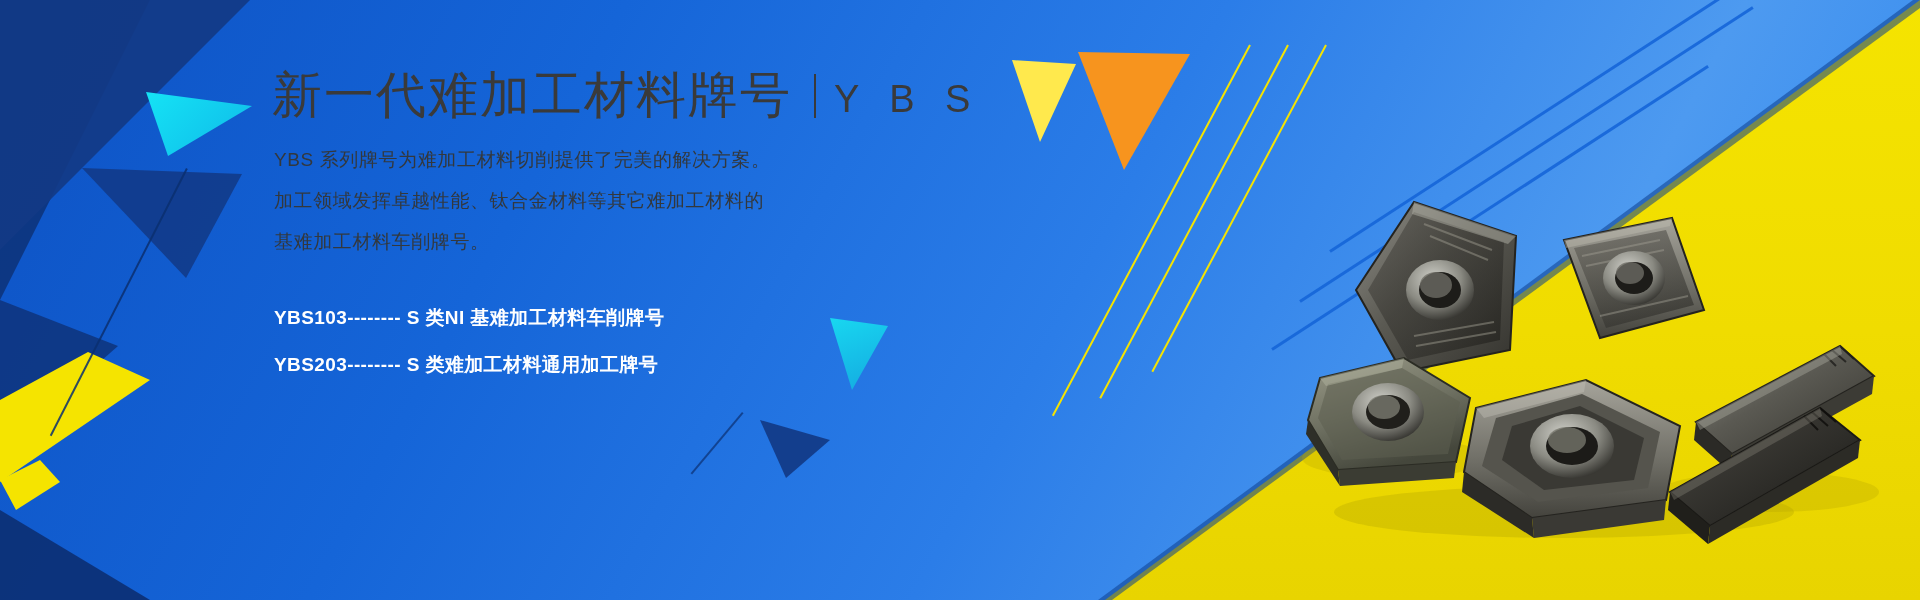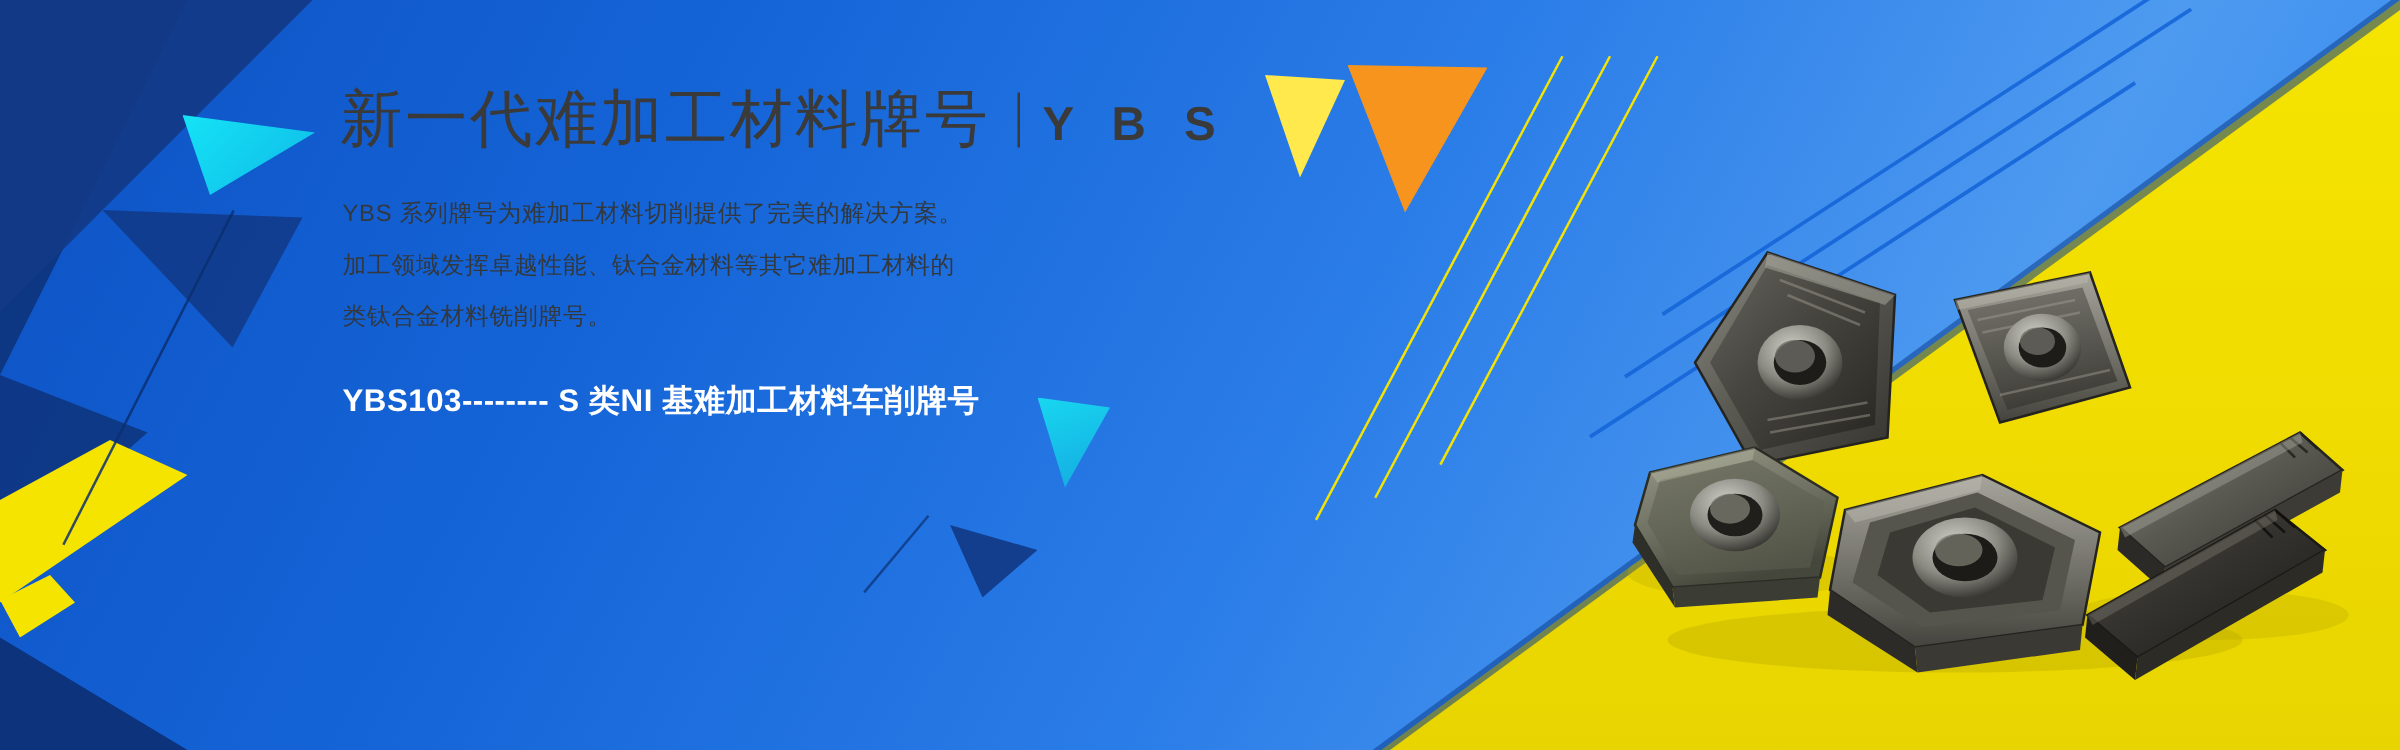--- a/index.html
+++ b/index.html
@@ -161,35 +161,35 @@
   }
   .title-cn{
     font-size:50px;font-weight:400;color:#3a3a3a;letter-spacing:2px;
     line-height:1;
   }
   .title-sep{
     display:inline-block;width:2px;height:44px;background:#3a3a3a;
     margin:0 18px 0 22px;position:relative;top:6px;
   }
   .title-en{
-    font-size:38px;font-weight:700;color:#3a3a3a;letter-spacing:10px;
+    font-size:38px;font-weight:400;color:#3a3a3a;letter-spacing:10px;
     line-height:1;
   }
 
-  .desc{position:absolute;top:161px;left:2px;}
+  .desc{position:absolute;top:149px;left:2px;}
   .desc p{
     margin:0 0 19px 0;
     font-size:19px;color:#33383d;letter-spacing:.6px;line-height:1.15;
     white-space:nowrap;font-weight:400;
   }
 
   .grades{position:absolute;top:308px;left:2px;}
   .grades .g{
     margin:0 0 26px 0;
-    font-size:25px;color:#ffffff;font-weight:700;letter-spacing:.4px;
+    font-size:19px;color:#ffffff;font-weight:700;letter-spacing:.4px;
     white-space:nowrap;line-height:1.1;
   }
 
   
   .product{position:absolute;right:36px;bottom:40px;width:620px;height:420px;}
   .product svg{display:block;width:100%;height:100%;}
 </style>
 </head>
 <body>
 
@@ -229,25 +229,26 @@
 
     <div class="title-row">
       <span class="title-cn">新一代难加工材料牌号</span>
       <span class="title-sep"></span>
       <span class="title-en">Y B S</span>
     </div>
 
     <div class="desc">
       <p>YBS 系列牌号为难加工材料切削提供了完美的解决方案。</p>
       <p>加工领域发挥卓越性能、钛合金材料等其它难加工材料的</p>
-      <p>类钛合金材料铣削牌号。</p>
+      <p>基难加工材料车削牌号。</p>
     </div>
 
     <div class="grades">
       <p class="g">YBS103-------- S 类NI 基难加工材料车削牌号</p>
+      <p class="g">YBS203-------- S 类难加工材料通用加工牌号</p>
     </div>
 
   </div>
 
   <div class="product">
     <svg viewBox="0 0 620 420" xmlns="http://www.w3.org/2000/svg">
       <defs>
         <linearGradient id="gMetal" x1="0" y1="0" x2="1" y2="1">
           <stop offset="0%" stop-color="#8e8d86"></stop>
           <stop offset="45%" stop-color="#5a5952"></stop>

